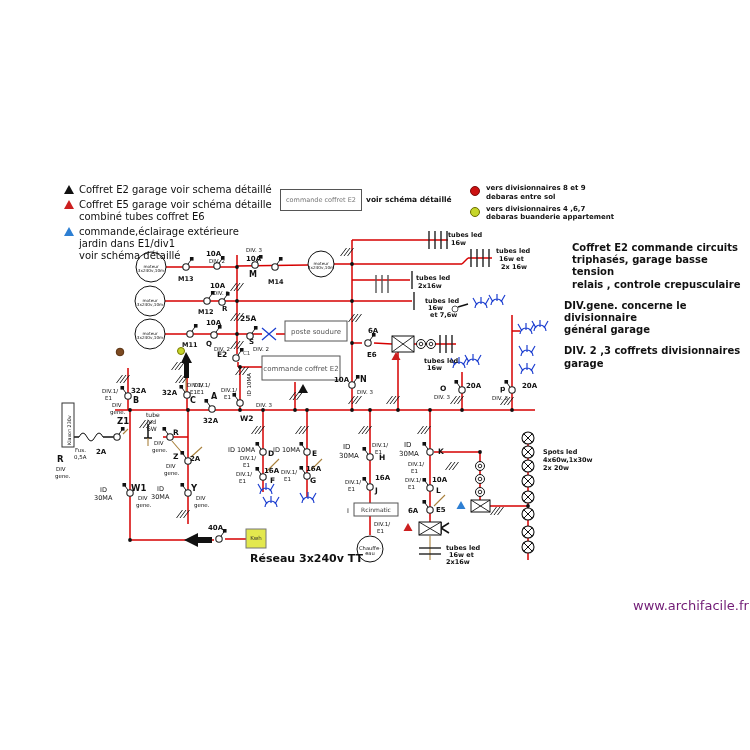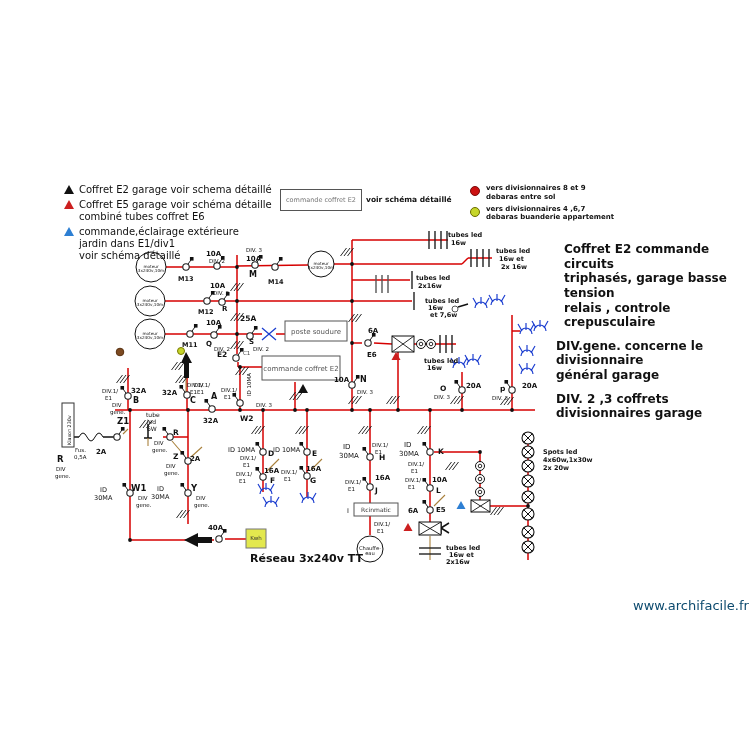--- a/index.html
+++ b/index.html
@@ -9,23 +9,23 @@
   .legend-item{display:flex;align-items:flex-start;margin-bottom:3px;}
   .tri{width:0;height:0;border-left:5px solid transparent;border-right:5px solid transparent;border-bottom:9px solid #111;margin-right:5px;margin-top:1px;flex:0 0 auto;}
   .tri.red{border-bottom-color:#cc1f1f;}
   .tri.blue{border-bottom-color:#2d7fd3;}
   .dot{width:8px;height:8px;border-radius:50%;background:#cc1111;border:1px solid #7a0a0a;margin-right:6px;margin-top:2px;flex:0 0 auto;}
   .dot.yellow{background:#c6d62a;border-color:#6b6b00;}
   .llines{font-size:10px;font-weight:normal;color:#111;line-height:1.2;}
   .note-lines{font-size:7px;font-weight:bold;color:#111;line-height:1.25;}
   #top-box{border:1px solid #555;width:80px;height:20px;display:flex;align-items:center;justify-content:center;font-size:6.5px;color:#777;}
   #top-note{font-size:7.5px;font-weight:bold;color:#111;}
-  #notes p{margin:0 0 9px 4px;font-size:12px;font-weight:bold;color:#111;line-height:1.22;}
+  #notes p{margin:0 0 9px 12px;font-size:10px;font-weight:bold;color:#111;line-height:1.22;}
   #notes p.indent{padding-left:8px;}
-  #watermark{font-size:13px;color:#0c4a6e;}
+  #watermark{font-size:13px;color:#701a75;}
 </style>
 </head>
 <body>
 
 <div id="page">
 
   <svg id="schem" width="750" height="750" viewBox="0 0 750 750">
       <line x1="166" y1="267" x2="237" y2="267" stroke="#d60000" stroke-width="1.5"></line>
       <line x1="237" y1="266" x2="308" y2="265" stroke="#d60000" stroke-width="1.5"></line>
       <line x1="334" y1="264" x2="352" y2="264" stroke="#d60000" stroke-width="1.5"></line>

